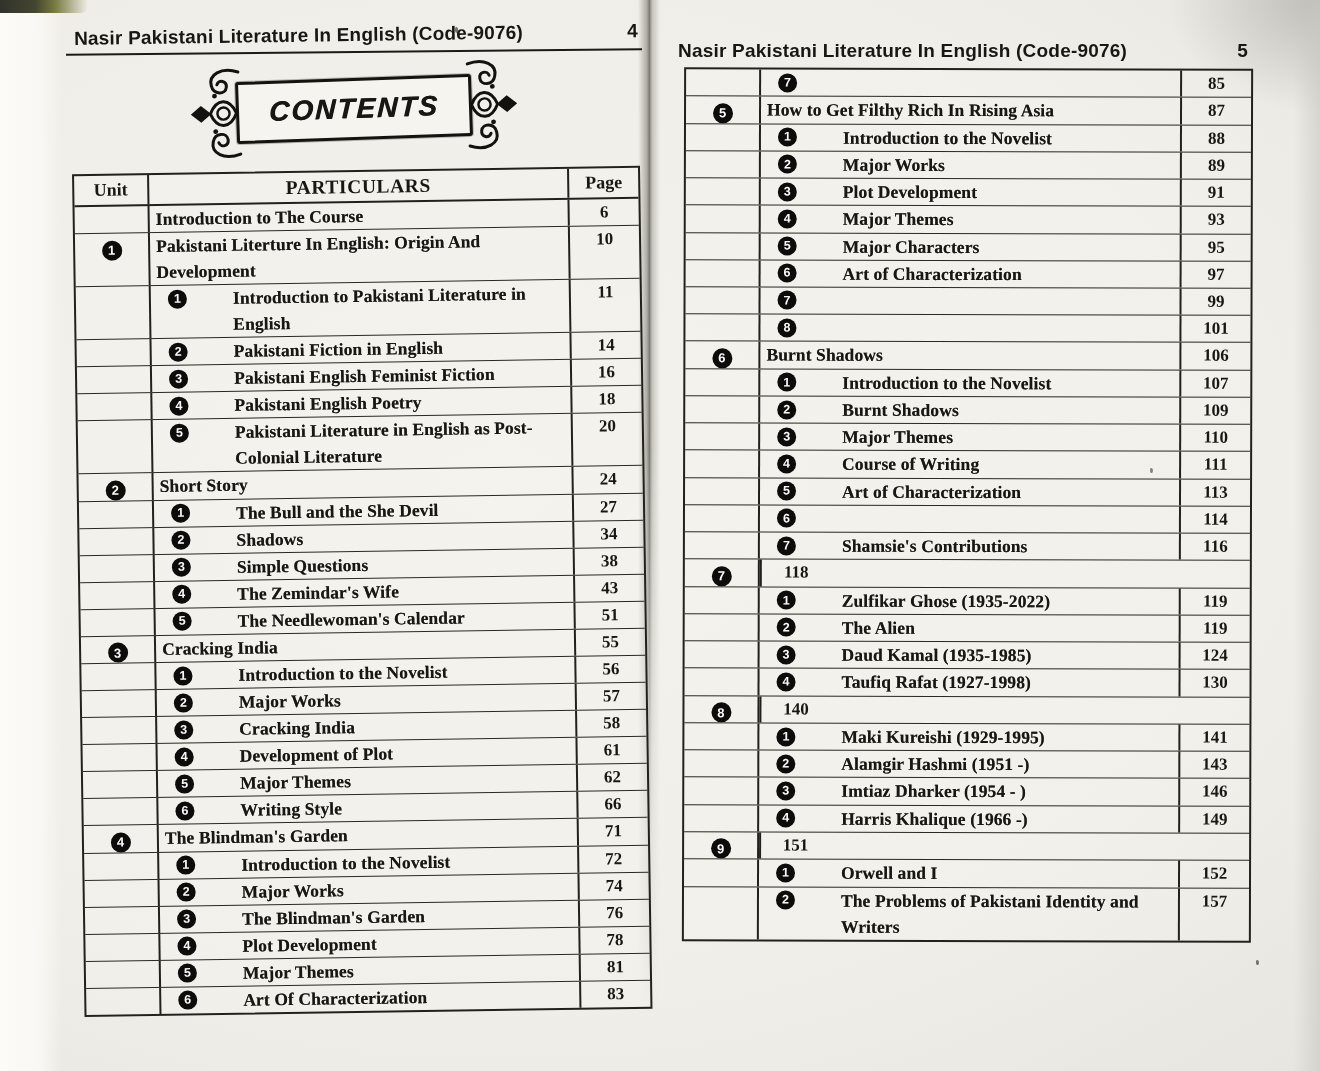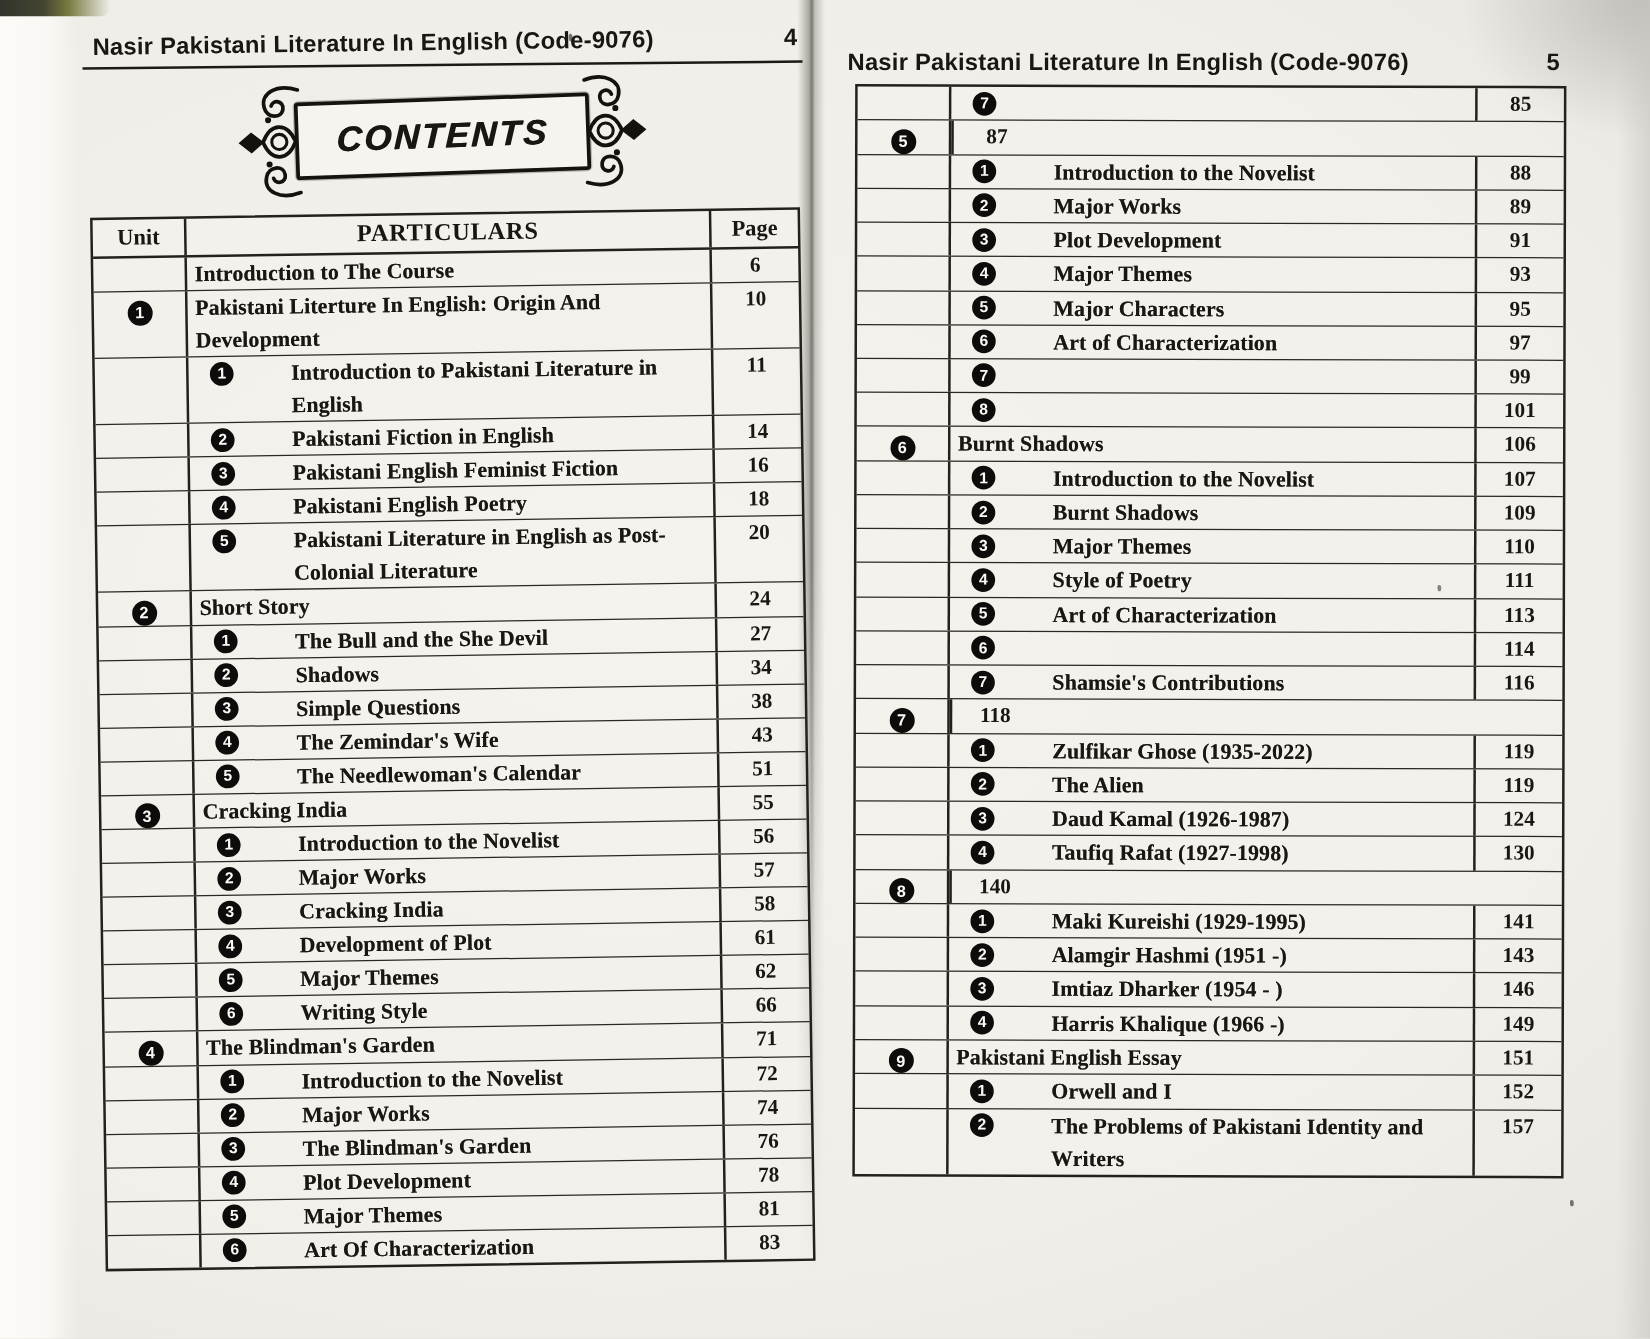--- a/index.html
+++ b/index.html
@@ -356,20 +356,23 @@
           <div class="c-unit"></div>
           <div class="c-part">
             <span class="circ">7</span>
           </div>
           <div class="c-page">85</div>
         </div>
         <div class="trow unit">
           <div class="c-unit">
             <span class="circ">5</span>
           </div>
+          <div class="c-part">
+            <span class="title">How to Get Filthy Rich In Rising Asia</span>
+          </div>
           <div class="c-page">87</div>
         </div>
         <div class="trow sub">
           <div class="c-unit"></div>
           <div class="c-part">
             <span class="circ">1</span>
             <span class="title">Introduction to the Novelist</span>
           </div>
           <div class="c-page">88</div>
         </div>
@@ -457,21 +460,21 @@
           <div class="c-part">
             <span class="circ">3</span>
             <span class="title">Major Themes</span>
           </div>
           <div class="c-page">110</div>
         </div>
         <div class="trow sub">
           <div class="c-unit"></div>
           <div class="c-part">
             <span class="circ">4</span>
-            <span class="title">Style of Poetry</span>
+            <span class="title">Course of Writing</span>
           </div>
           <div class="c-page">111</div>
         </div>
         <div class="trow sub">
           <div class="c-unit"></div>
           <div class="c-part">
             <span class="circ">5</span>
             <span class="title">Art of Characterization</span>
           </div>
           <div class="c-page">113</div>
@@ -510,21 +513,21 @@
           <div class="c-part">
             <span class="circ">2</span>
             <span class="title">The Alien</span>
           </div>
           <div class="c-page">119</div>
         </div>
         <div class="trow sub">
           <div class="c-unit"></div>
           <div class="c-part">
             <span class="circ">3</span>
-            <span class="title">Daud Kamal (1926-1987)</span>
+            <span class="title">Daud Kamal (1935-1985)</span>
           </div>
           <div class="c-page">124</div>
         </div>
         <div class="trow sub">
           <div class="c-unit"></div>
           <div class="c-part">
             <span class="circ">4</span>
             <span class="title">Taufiq Rafat (1927-1998)</span>
           </div>
           <div class="c-page">130</div>
@@ -563,23 +566,20 @@
           <div class="c-unit"></div>
           <div class="c-part">
             <span class="circ">4</span>
             <span class="title">Harris Khalique (1966 -)</span>
           </div>
           <div class="c-page">149</div>
         </div>
         <div class="trow unit">
           <div class="c-unit">
             <span class="circ">9</span>
-          </div>
-          <div class="c-part">
-            <span class="title">Pakistani English Essay</span>
           </div>
           <div class="c-page">151</div>
         </div>
         <div class="trow sub">
           <div class="c-unit"></div>
           <div class="c-part">
             <span class="circ">1</span>
             <span class="title">Orwell and I</span>
           </div>
           <div class="c-page">152</div>

